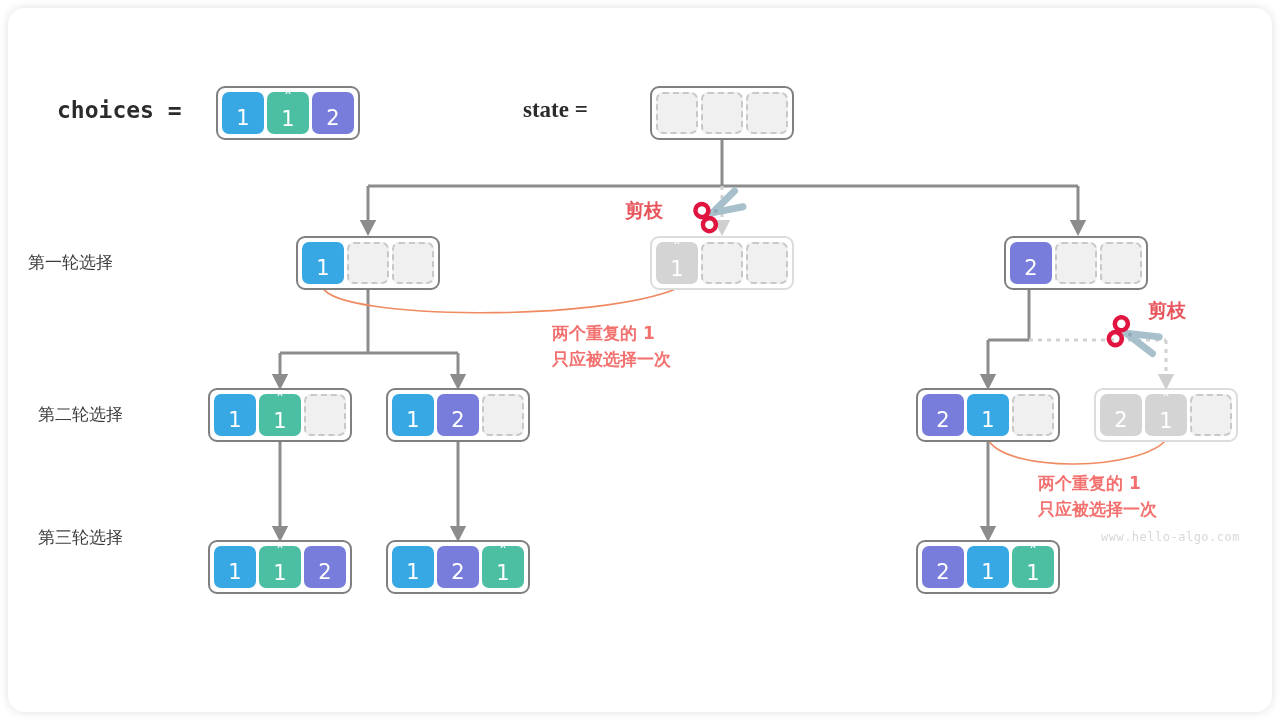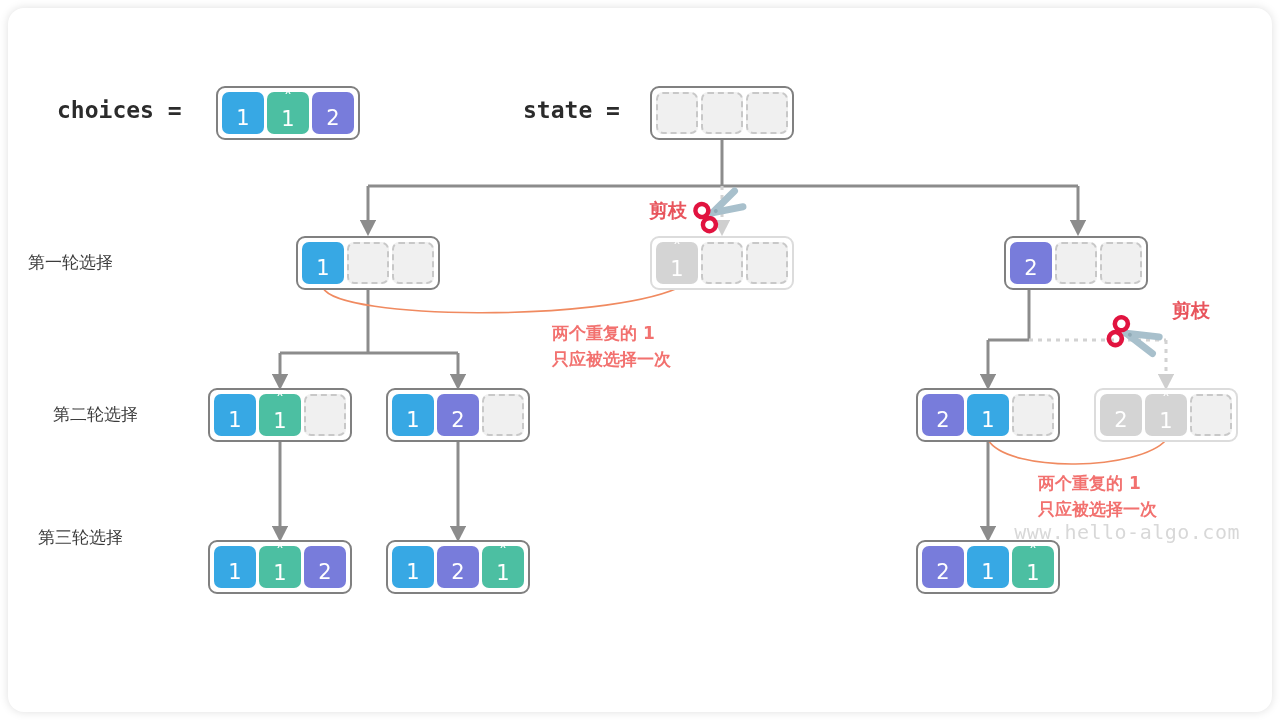--- a/index.html
+++ b/index.html
@@ -105,38 +105,37 @@
     color: #3c3c3c;
     white-space: nowrap;
   }
   .prune-label {
     position: absolute;
     font-family: "DejaVu Sans", "Liberation Sans", sans-serif;
     font-size: 19px;
     font-weight: bold;
     color: #e8545c;
     white-space: nowrap;
-    margin-left: 24px;
   }
   .note {
     position: absolute;
     font-family: "DejaVu Sans", "Liberation Sans", sans-serif;
     font-size: 17px;
     font-weight: bold;
     color: #f2716f;
     line-height: 26px;
     text-align: left;
     white-space: nowrap;
   }
   .watermark {
     position: absolute;
     right: 40px;
     bottom: 28px;
     font-family: "DejaVu Sans Mono", "Liberation Mono", monospace;
-    font-size: 20px;
+    font-size: 12px;
     color: #d8d8d8;
     letter-spacing: 0.5px;
   }
 </style>
 </head>
 <body>
 
 <div id="canvas">
   <div id="card"></div>
 
@@ -215,29 +214,29 @@
       </div>
       <div class="cell teal hatted">
         <span class="hat">ˆ</span>
         <span class="digit">1</span>
       </div>
       <div class="cell purple">
         <span class="digit">2</span>
       </div>
     </div>
 
-  <div class="var-label" style="left:523px; top:97px;">state =</div>
+  <div class="var-label" style="left:523px; top:97px;font-family:Liberation Serif, serif;">state =</div>
   <div class="node" id="state-node" style="left:650px; top:86px;">
       <div class="cell empty"></div>
       <div class="cell empty"></div>
       <div class="cell empty"></div>
     </div>
 
   <div class="row-label" style="left:28px; top:251px;">第一轮选择</div>
-  <div class="row-label" style="left:38px; top:403px;margin-left:15px;">第二轮选择</div>
+  <div class="row-label" style="left:38px; top:403px;">第二轮选择</div>
   <div class="row-label" style="left:38px; top:526px;">第三轮选择</div>
 
   <div class="node" id="n-L1-a" style="left:296px; top:236px;">
       <div class="cell blue">
         <span class="digit">1</span>
       </div>
       <div class="cell empty"></div>
       <div class="cell empty"></div>
     </div>
   <div class="node muted" id="n-L1-b" style="left:650px; top:236px;">

